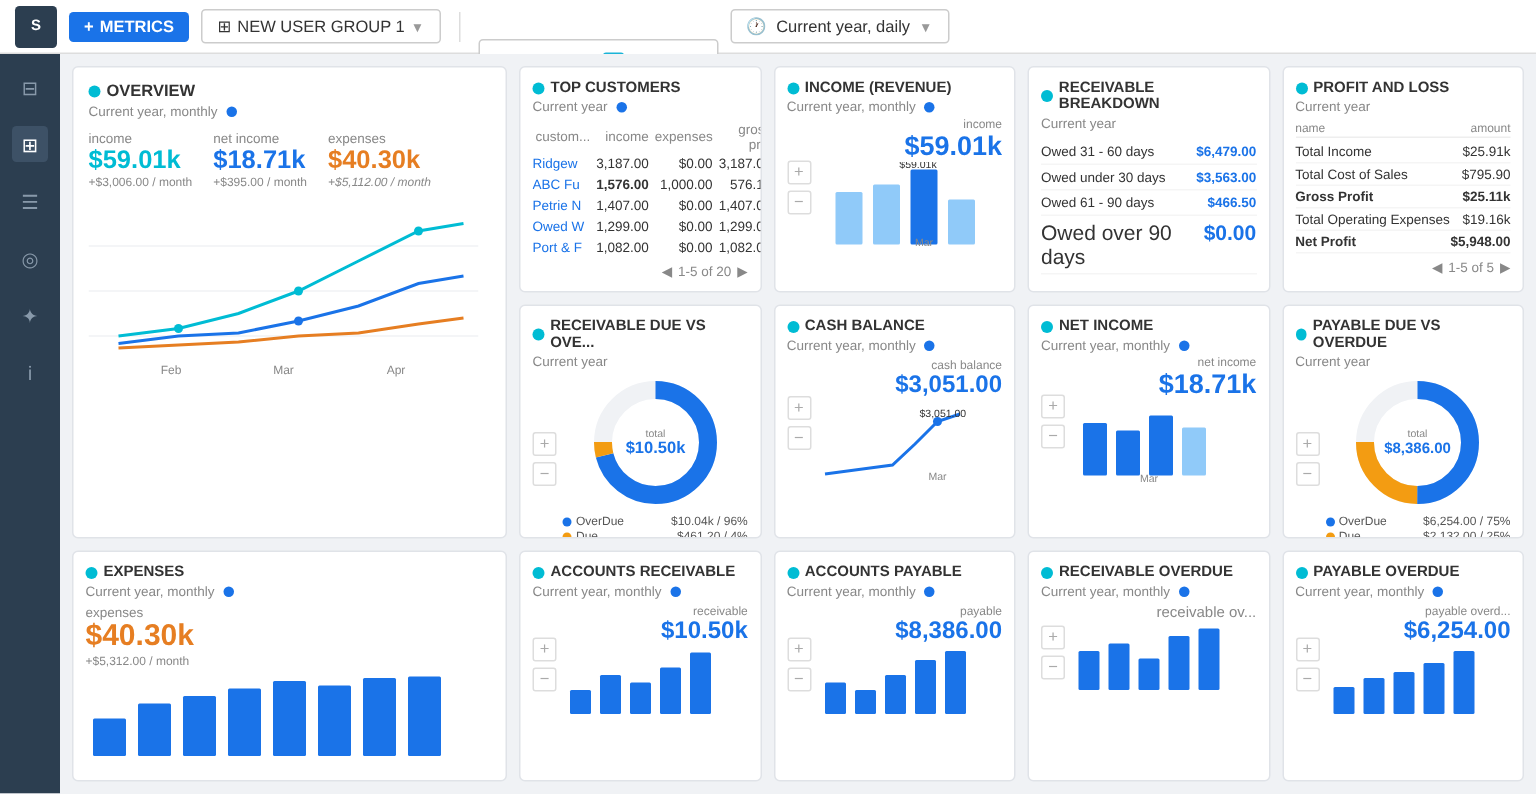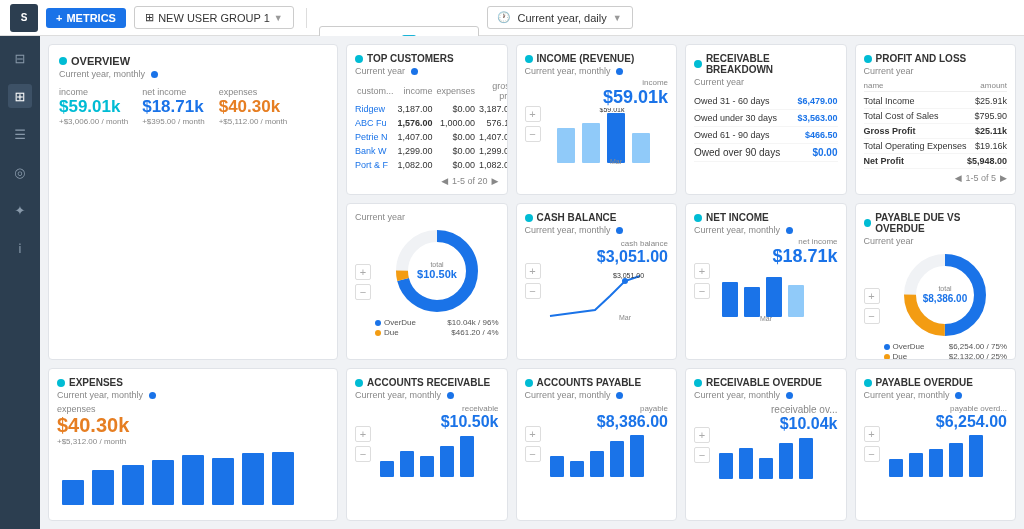--- a/index.html
+++ b/index.html
@@ -65,24 +65,48 @@
           <div style="font-size:8px;color:#888;">+$3,006.00 / month</div>
         </div>
         <div>
           <div style="font-size:9px;color:#888;">net income</div>
           <div style="font-size:17px;font-weight:700;color:#1a73e8;">$18.71k</div>
           <div style="font-size:8px;color:#888;">+$395.00 / month</div>
         </div>
         <div>
           <div style="font-size:9px;color:#888;">expenses</div>
           <div style="font-size:17px;font-weight:700;color:#e67e22;">$40.30k</div>
-          <div style="font-size:8px;color:#888;">+$5,112.00 / month</div>
-        </div>
-      </div>
-
+          <div style="font-size:8px;color:#888;font-style:italic;">+$5,112.00 / month</div>
+        </div>
+      </div>
+
+      <div>
+        <svg width="260" height="120" viewBox="0 0 260 120">
+
+          <line x1="0" y1="30" x2="260" y2="30" stroke="#f0f2f5" stroke-width="1"></line>
+          <line x1="0" y1="60" x2="260" y2="60" stroke="#f0f2f5" stroke-width="1"></line>
+          <line x1="0" y1="90" x2="260" y2="90" stroke="#f0f2f5" stroke-width="1"></line>
+
+          <polyline points="20,90 60,85 100,75 140,60 180,40 220,20 250,15" fill="none" stroke="#00bcd4" stroke-width="2"></polyline>
+
+          <polyline points="20,95 60,90 100,88 140,80 180,70 220,55 250,50" fill="none" stroke="#1a73e8" stroke-width="2"></polyline>
+
+          <polyline points="20,98 60,96 100,94 140,90 180,88 220,82 250,78" fill="none" stroke="#e67e22" stroke-width="2"></polyline>
+
+          <circle cx="60" cy="85" r="3" fill="#00bcd4"></circle>
+          <circle cx="140" cy="60" r="3" fill="#00bcd4"></circle>
+          <circle cx="220" cy="20" r="3" fill="#00bcd4"></circle>
+
+          <circle cx="140" cy="80" r="3" fill="#1a73e8"></circle>
+
+          <text x="55" y="115" font-size="8" fill="#888" text-anchor="middle">Feb</text>
+          <text x="130" y="115" font-size="8" fill="#888" text-anchor="middle">Mar</text>
+          <text x="205" y="115" font-size="8" fill="#888" text-anchor="middle">Apr</text>
+        </svg>
+      </div>
     </div>
 
     <div style="background:#fff;border-radius:4px;border:1px solid #e0e3e8;padding:8px;overflow:hidden;">
       <div style="display:flex;align-items:center;gap:4px;margin-bottom:2px;">
         <span style="width:8px;height:8px;border-radius:50%;background:#00bcd4;display:inline-block;"></span>
         <span style="font-size:10px;font-weight:700;color:#333;">TOP CUSTOMERS</span>
       </div>
       <div style="font-size:9px;color:#888;margin-bottom:4px;">
         <span>Current year</span>
         <span style="display:inline-block;width:7px;height:7px;border-radius:50%;background:#1a73e8;margin-left:3px;vertical-align:middle;"></span>
@@ -109,21 +133,21 @@
               <td style="text-align:right;padding:2px;margin-left:28px;">1,000.00</td>
               <td style="text-align:right;padding:2px;">576.10</td>
             </tr>
             <tr>
               <td style="color:#1a73e8;font-weight:500;max-width:55px;overflow:hidden;text-overflow:ellipsis;white-space:nowrap;">Petrie N</td>
               <td style="text-align:right;padding:2px;">1,407.00</td>
               <td style="text-align:right;padding:2px;">$0.00</td>
               <td style="text-align:right;padding:2px;">1,407.00</td>
             </tr>
             <tr>
-              <td style="color:#1a73e8;font-weight:500;max-width:55px;overflow:hidden;text-overflow:ellipsis;white-space:nowrap;">Bank W</td>
+              <td style="color:#1a73e8;font-weight:500;max-width:55px;overflow:hidden;text-overflow:ellipsis;white-space:nowrap;">Owed W</td>
               <td style="text-align:right;padding:2px;">1,299.00</td>
               <td style="text-align:right;padding:2px;">$0.00</td>
               <td style="text-align:right;padding:2px;">1,299.00</td>
             </tr>
             <tr>
               <td style="color:#1a73e8;font-weight:500;max-width:55px;overflow:hidden;text-overflow:ellipsis;white-space:nowrap;">Port &amp; F</td>
               <td style="text-align:right;padding:2px;">1,082.00</td>
               <td style="text-align:right;padding:2px;">$0.00</td>
               <td style="text-align:right;padding:2px;">1,082.00</td>
             </tr>
@@ -179,21 +203,21 @@
             <span style="color:#1a73e8;font-weight:600;">$6,479.00</span>
           </div>
           <div style="display: flex; justify-content: space-between; padding: 3px 0px; border-bottom: 1px solid rgb(245, 245, 245); font-size: 9px;">
             <span>Owed under 30 days</span>
             <span style="color:#1a73e8;font-weight:600;">$3,563.00</span>
           </div>
           <div style="display: flex; justify-content: space-between; padding: 3px 0px; border-bottom: 1px solid rgb(245, 245, 245); font-size: 9px;">
             <span>Owed 61 - 90 days</span>
             <span style="color:#1a73e8;font-weight:600;">$466.50</span>
           </div>
-          <div style="display: flex; justify-content: space-between; padding: 3px 0px; border-bottom: 1px solid rgb(245, 245, 245); font-size: 10px;">
+          <div style="display: flex; justify-content: space-between; padding: 3px 0px; border-bottom: 1px solid rgb(245, 245, 245); font-size: 14px;">
             <span>Owed over 90 days</span>
             <span style="color:#1a73e8;font-weight:600;">$0.00</span>
           </div>
         </div>
     </div>
 
     <div style="background:#fff;border-radius:4px;border:1px solid #e0e3e8;padding:8px;overflow:hidden;">
       <div style="display:flex;align-items:center;gap:4px;margin-bottom:2px;">
         <span style="width:8px;height:8px;border-radius:50%;background:#00bcd4;display:inline-block;"></span>
         <span style="font-size:10px;font-weight:700;color:#333;">PROFIT AND LOSS</span>
@@ -228,20 +252,24 @@
           </div>
         </div>
       <div style="display:flex;align-items:center;justify-content:flex-end;gap:4px;margin-top:4px;font-size:9px;color:#888;">
         <span style="cursor:pointer;">◀</span>
         <span>1-5 of 5</span>
         <span style="cursor:pointer;">▶</span>
       </div>
     </div>
 
     <div style="background:#fff;border-radius:4px;border:1px solid #e0e3e8;padding:8px;overflow:hidden;position:relative;">
+      <div style="display:flex;align-items:center;gap:4px;margin-bottom:2px;">
+        <span style="width:8px;height:8px;border-radius:50%;background:#00bcd4;display:inline-block;"></span>
+        <span style="font-size:10px;font-weight:700;color:#333;">RECEIVABLE DUE VS OVE...</span>
+      </div>
       <div style="font-size:9px;color:#888;margin-bottom:4px;">
         <span>Current year</span>
       </div>
       <div style="display:flex;align-items:center;gap:4px;">
         <div style="display:flex;flex-direction:column;gap:4px;">
           <button style="width:16px;height:16px;border:1px solid #ddd;border-radius:2px;background:#fff;font-size:11px;color:#aaa;cursor:pointer;display:flex;align-items:center;justify-content:center;padding:0;">+</button>
           <button style="width:16px;height:16px;border:1px solid #ddd;border-radius:2px;background:#fff;font-size:11px;color:#aaa;cursor:pointer;display:flex;align-items:center;justify-content:center;padding:0;">−</button>
         </div>
         <div style="flex:1;display:flex;flex-direction:column;align-items:center;">
           <div>
@@ -455,21 +483,20 @@
         <span>Current year, monthly</span>
         <span style="display:inline-block;width:7px;height:7px;border-radius:50%;background:#1a73e8;margin-left:3px;vertical-align:middle;"></span>
       </div>
       <div style="display:flex;align-items:center;gap:4px;">
         <div style="display:flex;flex-direction:column;gap:4px;">
           <button style="width:16px;height:16px;border:1px solid #ddd;border-radius:2px;background:#fff;font-size:11px;color:#aaa;cursor:pointer;display:flex;align-items:center;justify-content:center;padding:0;">+</button>
           <button style="width:16px;height:16px;border:1px solid #ddd;border-radius:2px;background:#fff;font-size:11px;color:#aaa;cursor:pointer;display:flex;align-items:center;justify-content:center;padding:0;">−</button>
         </div>
         <div style="flex:1;">
           <div style="font-size:10px;color:#888;text-align:right;">receivable ov...</div>
-          <div style="font-size:16px;font-weight:700;color:#1a73e8;text-align:right;">$10.04k</div>
           <svg width="110" height="50" viewBox="0 0 110 50">
             <rect x="5" y="20" width="14" height="26" fill="#1a73e8" rx="1"></rect>
             <rect x="25" y="15" width="14" height="31" fill="#1a73e8" rx="1"></rect>
             <rect x="45" y="25" width="14" height="21" fill="#1a73e8" rx="1"></rect>
             <rect x="65" y="10" width="14" height="36" fill="#1a73e8" rx="1"></rect>
             <rect x="85" y="5" width="14" height="41" fill="#1a73e8" rx="1"></rect>
           </svg>
         </div>
       </div>
     </div>

